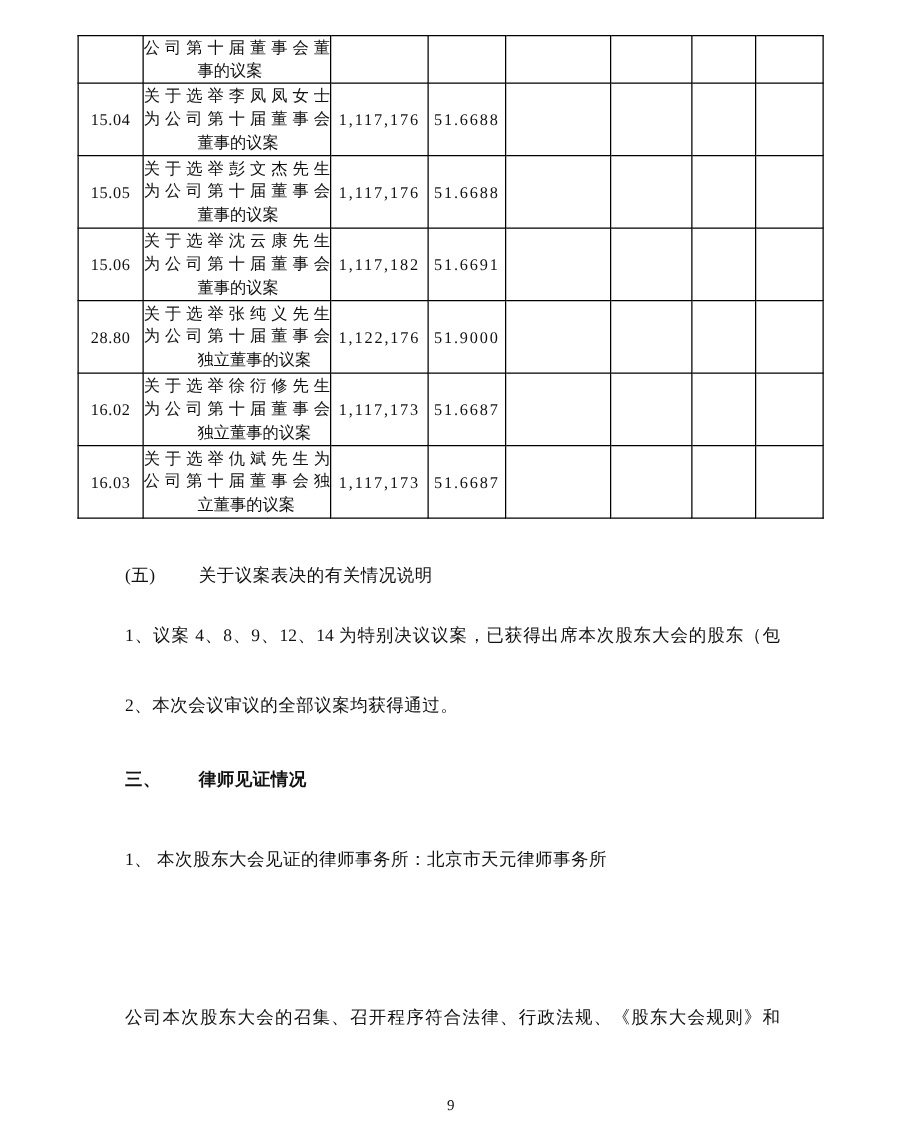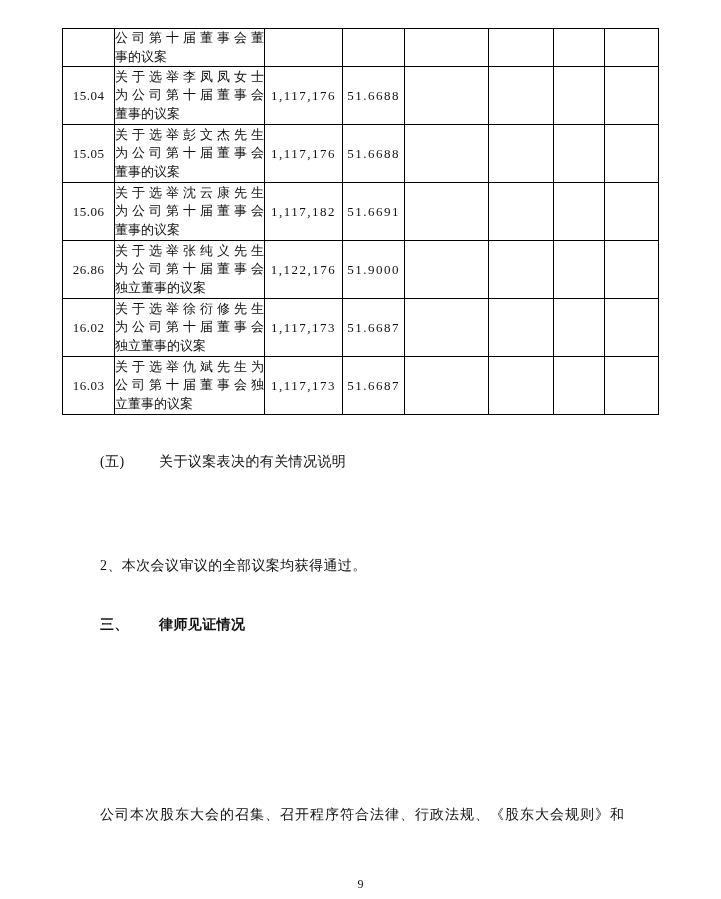--- a/index.html
+++ b/index.html
@@ -23,21 +23,21 @@
     padding: 0; font-size: 13px; vertical-align: middle;
     overflow: hidden;
   }
   table.results tr { height: 58px; }
   table.results tr.partial { height: 35px; }
   table.results tr.partial td { vertical-align: top; }
   td.no-cell  { text-align: center; letter-spacing: 0.5px; }
   td.prop-cell { padding: 1px 7px 2px 7px; }
   td.votes-cell, td.pct-cell { text-align: center; letter-spacing: 1.5px; }
   .cline { text-align: justify; text-align-last: justify; line-height: 18.5px; }
-  .cline.last { text-align: center; text-align-last: left; }
+  .cline.last { text-align: center; text-align-last: left; margin-left: 43px; }
 
   
   .tline {
     position: absolute; left: 100px;
     font-size: 14px; line-height: 17px;
     white-space: nowrap; letter-spacing: 0.4px;
   }
   .jfull {
     width: 524px; white-space: normal;
     text-align: justify; text-align-last: justify;
@@ -116,21 +116,21 @@
             <div class="cline last">董事的议案</div>
           </td>
           <td class="votes-cell">1,117,182</td>
           <td class="pct-cell">51.6691</td>
           <td class="empty-cell"></td>
           <td class="empty-cell"></td>
           <td class="empty-cell"></td>
           <td class="empty-cell"></td>
         </tr>
         <tr>
-          <td class="no-cell">26.86</td>
+          <td class="no-cell">28.80</td>
           <td class="prop-cell">
             <div class="cline">关于选举张纯义先生</div>
             <div class="cline">为公司第十届董事会</div>
             <div class="cline last">独立董事的议案</div>
           </td>
           <td class="votes-cell">1,122,176</td>
           <td class="pct-cell">51.9000</td>
           <td class="empty-cell"></td>
           <td class="empty-cell"></td>
           <td class="empty-cell"></td>
@@ -164,22 +164,24 @@
           <td class="empty-cell"></td>
           <td class="empty-cell"></td>
         </tr>
       </tbody>
   </table>
 
   <div class="tline" style="top:453px">
     <span class="sec-label">(五)</span><span>关于议案表决的有关情况说明</span>
   </div>
 
+  <div class="tline jfull" style="top:501px">1、议案 4、8、9、12、14 为特别决议议案，已获得出席本次股东大会的股东（包</div>
   <div class="tline" style="top:557px">2、本次会议审议的全部议案均获得通过。</div>
 
   <div class="tline bold" style="top:616px">
     <span class="sec-label">三、</span><span>律师见证情况</span>
   </div>
 
+  <div class="tline" style="top:680px">1、 本次股东大会见证的律师事务所：北京市天元律师事务所</div>
   <div class="tline jfull" style="top:806px">公司本次股东大会的召集、召开程序符合法律、行政法规、《股东大会规则》和</div>
 
   <div class="pageno">9</div>
 </div>
 
 </body></html>

